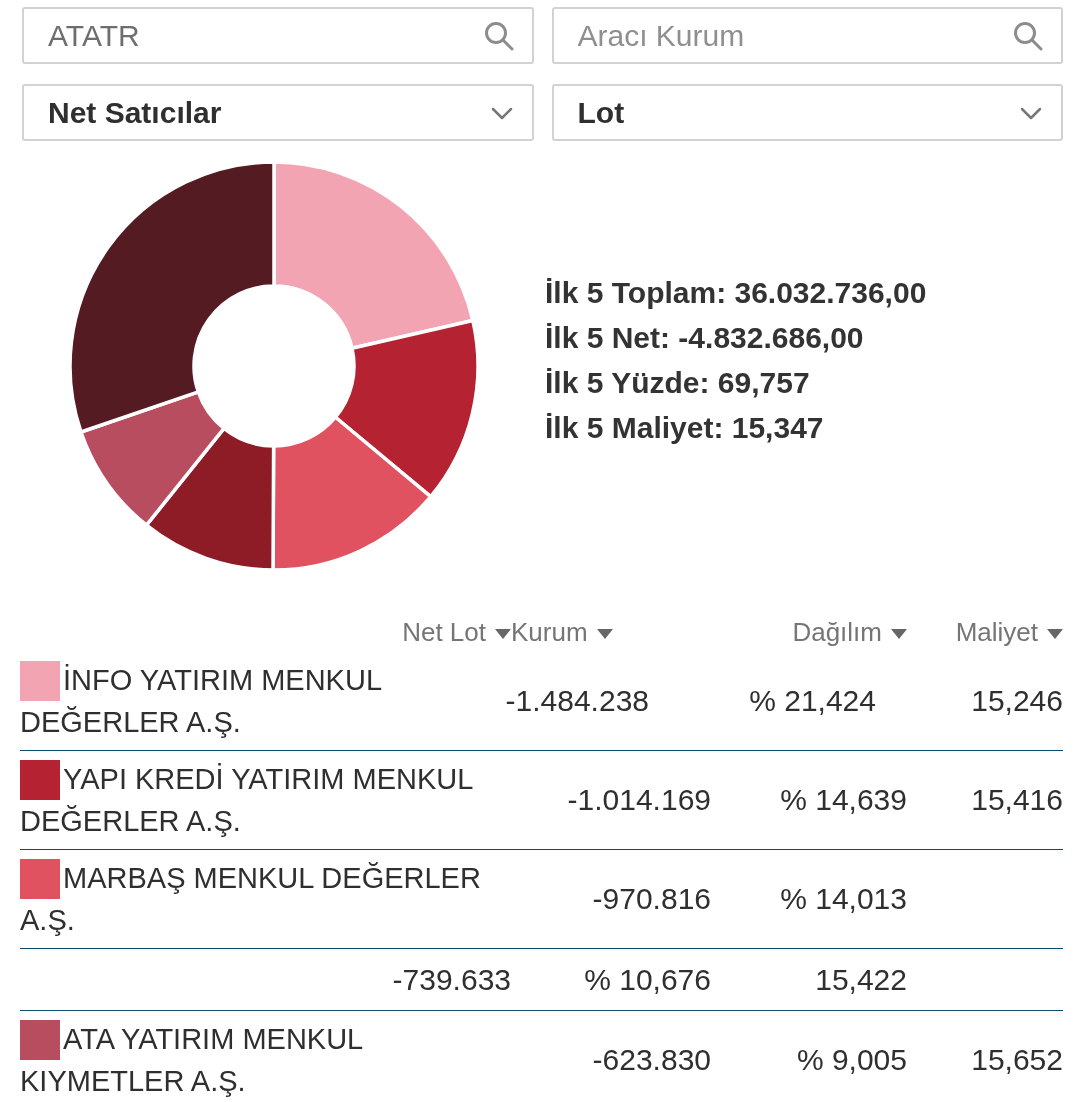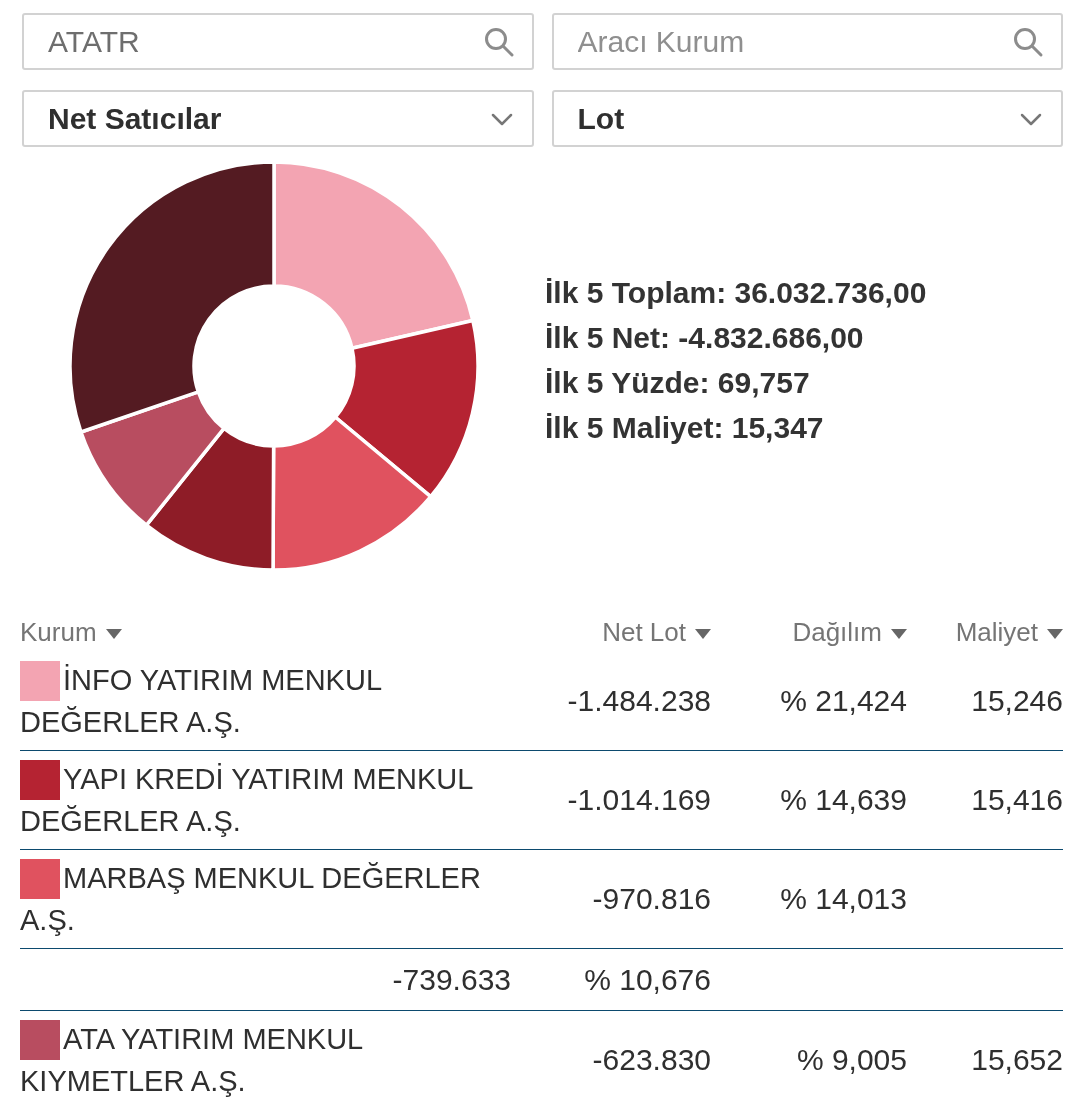--- a/index.html
+++ b/index.html
@@ -2,21 +2,21 @@
 <html><head>
 <meta charset="utf-8">
 <style>
   * { box-sizing: border-box; margin: 0; padding: 0; }
   html,body { background:#fff; }
   body { font-family: "Liberation Sans", sans-serif; color:#333; }
   .page { position:relative; width:1080px; height:1102px; background:#fff; overflow:hidden; }
 
   
   .filters {
-    position:absolute; left:22px; right:17px; top:13px;
+    position:absolute; left:22px; right:17px; top:7px;
     display:grid; grid-template-columns:1fr 1fr; gap:20px 18px;
   }
   .field {
     position:relative; height:57px; border:2px solid #d2d2d2; border-radius:3px;
     background:#fff; display:flex; align-items:center;
   }
   .field input {
     border:none; outline:none; background:transparent; width:100%; height:100%;
     padding:0 60px 0 24px; font-family:"Liberation Sans",sans-serif;
     font-size:30px; color:#6e6e6e;
@@ -39,21 +39,21 @@
   }
   .thead { height:40px; }
   .th { font-size:26px; color:#757575; white-space:nowrap; cursor:pointer; }
   .th.right, .tcell.num { text-align:right; }
   .tri {
     display:inline-block; width:0; height:0; margin-left:9px;
     border-left:8px solid transparent; border-right:8px solid transparent;
     border-top:10px solid #666; vertical-align:middle;
   }
   .trow { border-top:1px solid #0c4a6e; padding:7px 0; min-height:62px; }
-  .trow:first-child { border-top:none; }
+  .trow:first-child { border-top:none;gap:31px; }
   .tcell { font-size:30px; color:#2f2f2f; }
   .tcell.name { font-size:29px; line-height:42px; padding-right:10px; }
   .swatch { display:inline-block; width:40px; height:40px; margin-right:3px; vertical-align:-11px; }
 </style>
 </head>
 <body>
 
 <div class="page">
 
   <div class="filters">
@@ -109,25 +109,25 @@
 
   <div class="summary">
     <div class="sline">İlk 5 Toplam: 36.032.736,00</div>
     <div class="sline">İlk 5 Net: -4.832.686,00</div>
     <div class="sline">İlk 5 Yüzde: 69,757</div>
     <div class="sline">İlk 5 Maliyet: 15,347</div>
   </div>
 
   <div class="table">
     <div class="thead">
+      <div class="th right">
+        <span>Net Lot</span><span class="tri"></span>
+      </div>
       <div class="th">
         <span>Kurum</span><span class="tri"></span>
-      </div>
-      <div class="th right">
-        <span>Net Lot</span><span class="tri"></span>
       </div>
       <div class="th right">
         <span>Dağılım</span><span class="tri"></span>
       </div>
       <div class="th right">
         <span>Maliyet</span><span class="tri"></span>
       </div>
     </div>
     <div>
         <div class="trow">
@@ -143,20 +143,21 @@
           <div class="tcell num">15,416</div>
         </div>
         <div class="trow">
           <div class="tcell name"><span class="swatch" style="background: rgb(224, 82, 95);"></span><span>MARBAŞ MENKUL DEĞERLER A.Ş.</span></div>
           <div class="tcell num">-970.816</div>
           <div class="tcell num">% 14,013</div>
         </div>
         <div class="trow">
           <div class="tcell num">-739.633</div>
           <div class="tcell num">% 10,676</div>
+          <div class="tcell num">15,422</div>
         </div>
         <div class="trow">
           <div class="tcell name"><span class="swatch" style="background: rgb(184, 77, 96);"></span><span>ATA YATIRIM MENKUL KIYMETLER A.Ş.</span></div>
           <div class="tcell num">-623.830</div>
           <div class="tcell num">% 9,005</div>
           <div class="tcell num">15,652</div>
         </div>
       </div>
   </div>
 

